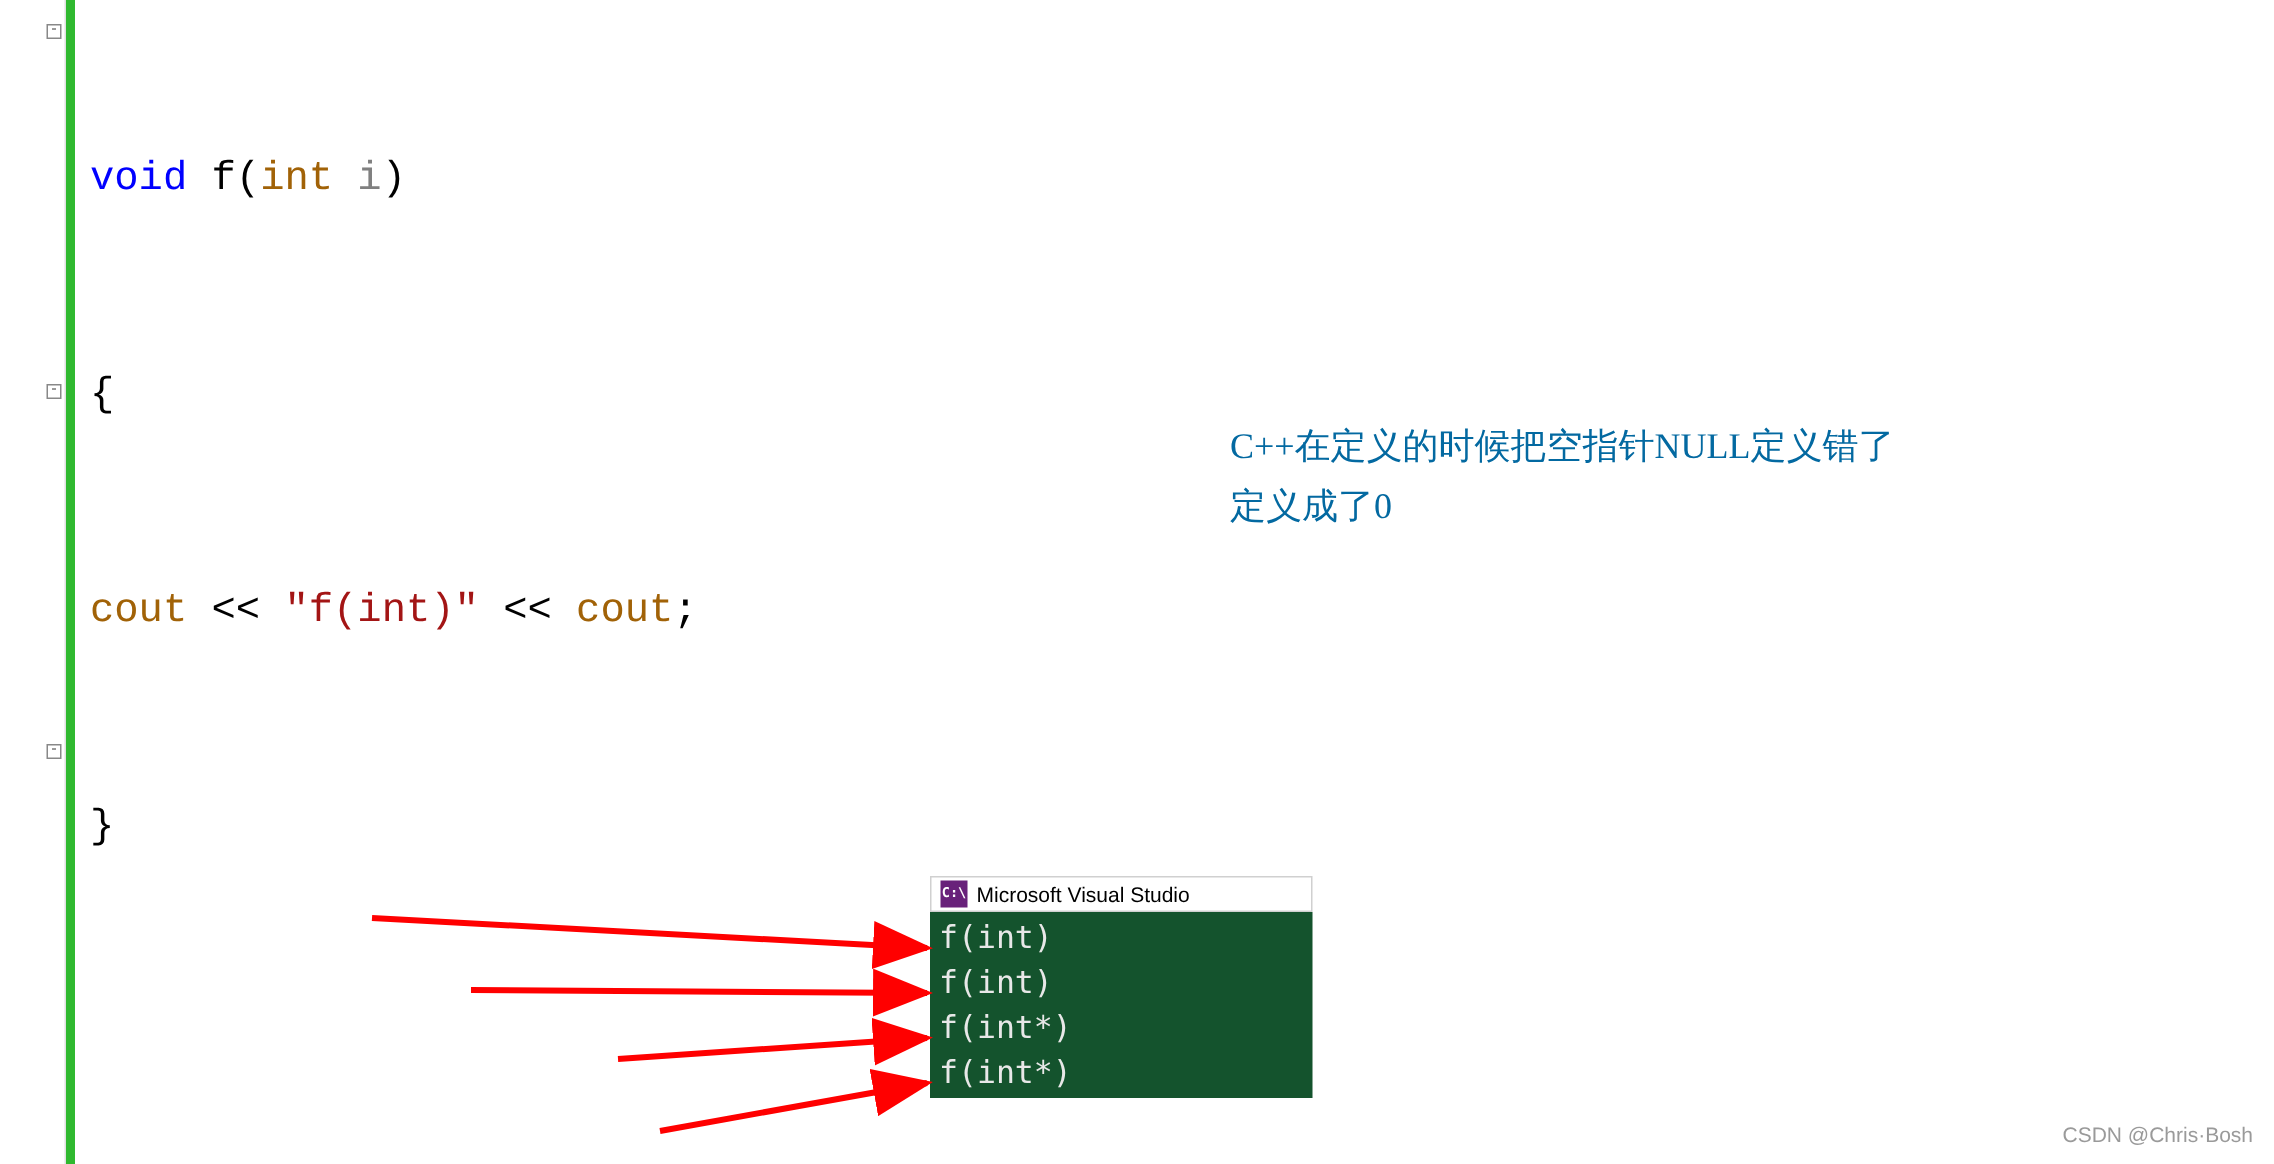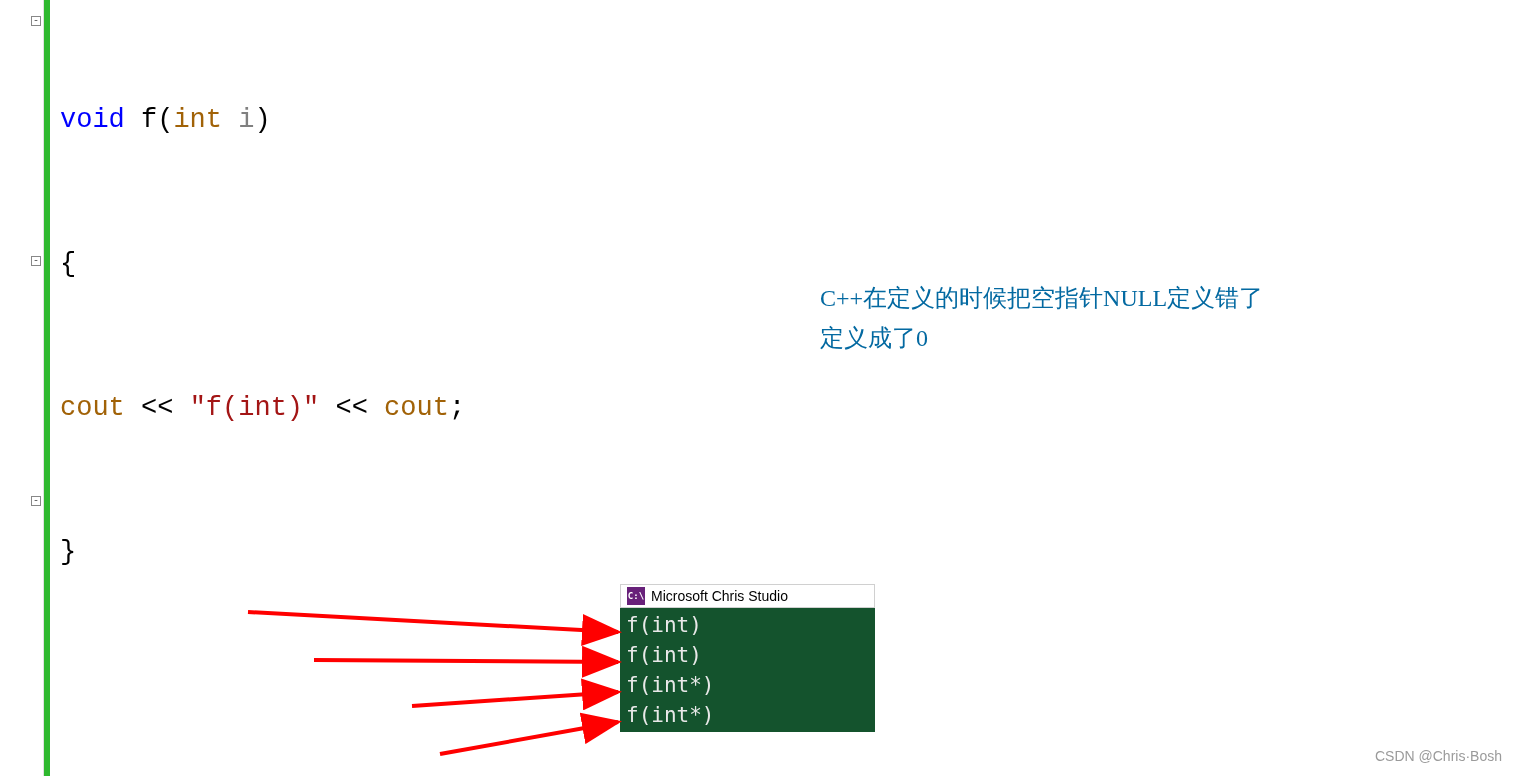--- a/index.html
+++ b/index.html
@@ -164,21 +164,21 @@
 </div>
 
 <div class="annotation-box">
   <div>C++在定义的时候把空指针NULL定义错了</div>
   <div>定义成了0</div>
 </div>
 
 <div class="output-panel">
   <div class="output-header">
     <span class="vs-icon">C:\</span>
-    <span>Microsoft Chris Studio</span>
+    <span>Microsoft Visual Studio</span>
   </div>
   <div class="output-body">
     <div>f(int)</div>
     <div>f(int)</div>
     <div>f(int*)</div>
     <div>f(int*)</div>
   </div>
 </div>
 
 <svg class="arrows-svg">

